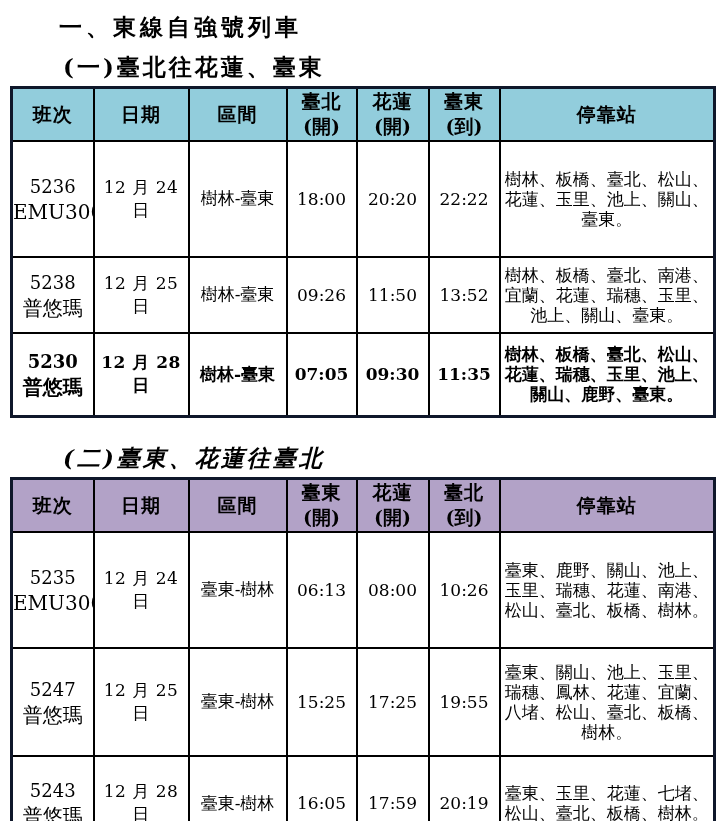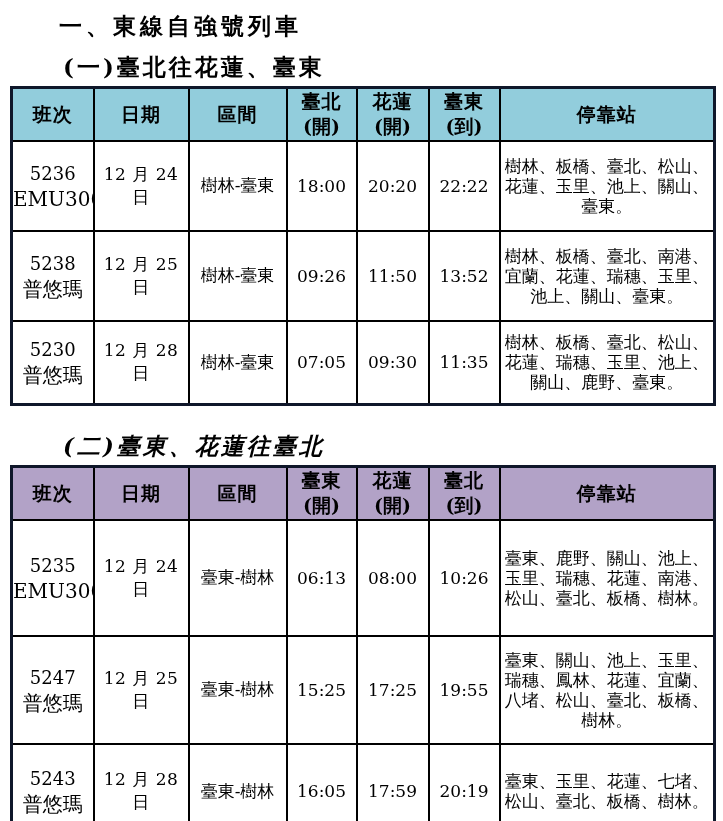--- a/index.html
+++ b/index.html
@@ -11,21 +11,20 @@
     color: #000;
   }
   .page { width: 723px; min-height: 821px; overflow: hidden; }
 
   .doc-title {
     font-size: 23px;
     font-weight: bold;
     letter-spacing: 4px;
     margin: 13px 0 0 59px;
     line-height: 28px;
-    font-family: Liberation Serif, serif;
   }
   .section-subtitle {
     font-size: 23px;
     font-weight: bold;
     letter-spacing: 3px;
     margin: 12px 0 5px 63px;
     line-height: 28px;
   }
   .section-subtitle.second { margin-top: 26px; font-style: italic; }
 
@@ -45,23 +44,23 @@
   }
   .tt thead tr { height: 53px; }
   .tt th {
     font-size: 19px;
     font-weight: bold;
     line-height: 25px;
     letter-spacing: 1px;
   }
   .tt td { font-size: 17px; }
 
-  tr.r1a { height: 90px; margin-top: 36px; }
-  tr.r1b { height: 90px; margin-top: 19px; }
-  tr.r1c { height: 84px; }
+  tr.r1a { height: 116px; margin-top: 36px; }
+  tr.r1b { height: 76px; margin-top: 19px; }
+  tr.r1c { height: 84px; font-weight: bold; }
   tr.r2a { height: 116px; }
   tr.r2b { height: 108px; }
   tr.r2c { height: 96px; }
 
   .train-no   { font-size: 18px; line-height: 26px; }
   .train-type { font-size: 20px; line-height: 24px; letter-spacing: 0px; }
   .c-date  { font-size: 16px; letter-spacing: 0.5px; }
   .c-route { font-size: 17px; }
   .c-time  { font-size: 20px; border-radius: 11px; }
   .c-stops {

